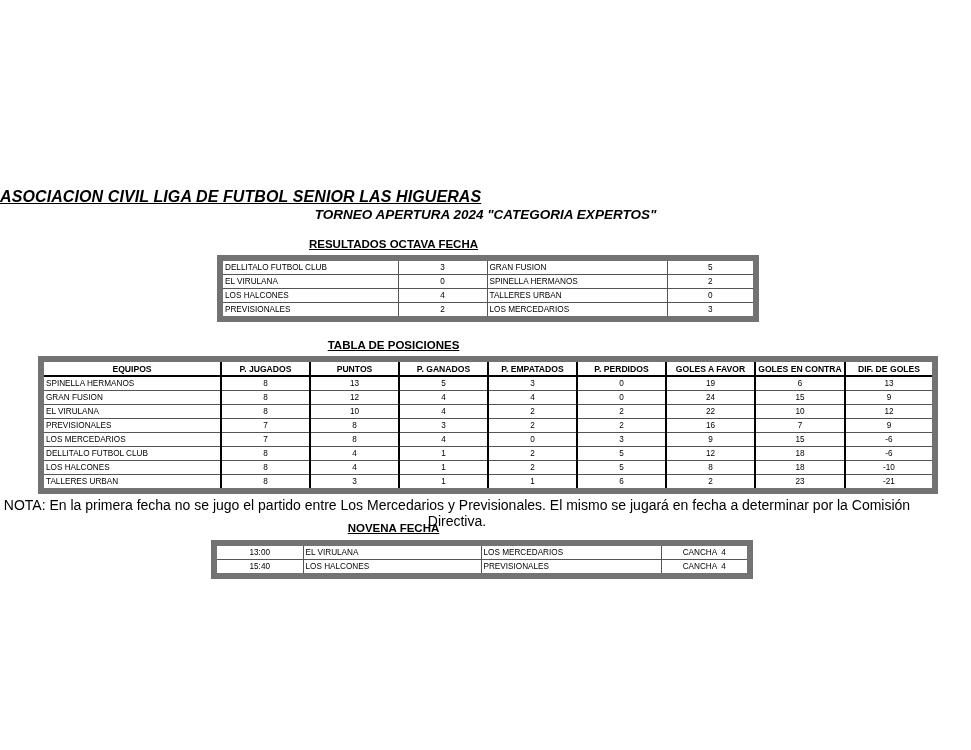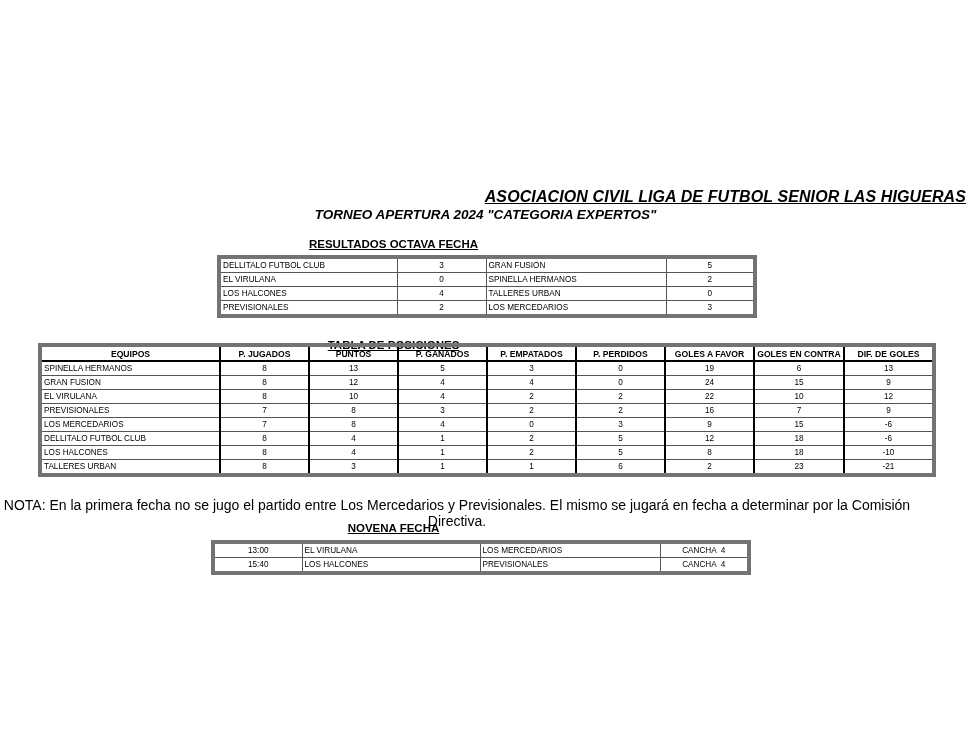--- a/index.html
+++ b/index.html
@@ -1,26 +1,26 @@
 <!DOCTYPE html>
 <html><head>
 <meta charset="utf-8">
 <style>
   html, body { margin:0; padding:0; background:#ffffff; }
   body { width:971px; height:750px; position:relative; overflow:hidden; font-family:"Liberation Sans", sans-serif; color:#000; }
   .abs { position:absolute; }
-  .title { left:0; width:966px; top:188px; text-align:right; font-size:16px; font-weight:bold; font-style:italic; text-decoration:underline; letter-spacing:0.1px; }
+  .title { left:0; width:966px; top:188px; text-align:left; font-size:16px; font-weight:bold; font-style:italic; text-decoration:underline; letter-spacing:0.1px; }
   .subtitle { left:0; width:971px; top:207px; text-align:center; font-size:13.5px; font-weight:bold; font-style:italic; }
   .section { left:0; width:787px; text-align:center; font-size:11.5px; font-weight:bold; text-decoration:underline; }
   table { border-collapse:collapse; position:absolute; table-layout:fixed; }
   td, th { border:1px solid #555; font-size:8.2px; padding:0 2px; height:13px; line-height:12px; white-space:nowrap; overflow:hidden; }
   th { font-weight:bold; font-size:8.6px; text-align:center; border-bottom:2px solid #000; }
   .c { text-align:center; }
   .l { text-align:left; }
-  .outer { border:4px solid #737373; }
+  .outer { border:6px solid #737373; }
   .outer td.v, .outer th.v { border-left:2px solid #000; }
   .note { left:0; width:914px; top:497px; text-align:center; font-size:14px; }
 </style>
 </head>
 <body>
 
 <div class="abs title">ASOCIACION CIVIL LIGA DE FUTBOL SENIOR LAS HIGUERAS</div>
 <div class="abs subtitle">TORNEO APERTURA 2024 "CATEGORIA EXPERTOS"</div>
 
 <div class="abs section" style="top:238px;">RESULTADOS OCTAVA FECHA</div>
@@ -55,21 +55,21 @@
       <td class="l">PREVISIONALES</td>
       <td class="c">2</td>
       <td class="l">LOS MERCEDARIOS</td>
       <td class="c">3</td>
     </tr>
   </tbody>
 </table>
 
 <div class="abs section" style="top:339px;">TABLA DE POSICIONES</div>
 
-<table class="outer" style="left:38px; top:343px; width:894px;">
+<table class="outer" style="left:38px; top:356px; width:894px;">
   <colgroup>
     <col style="width:180px">
       <col style="width:89px">
       <col style="width:89px">
       <col style="width:89px">
       <col style="width:89px">
       <col style="width:89px">
       <col style="width:89px">
       <col style="width:90px">
       <col style="width:90px">

